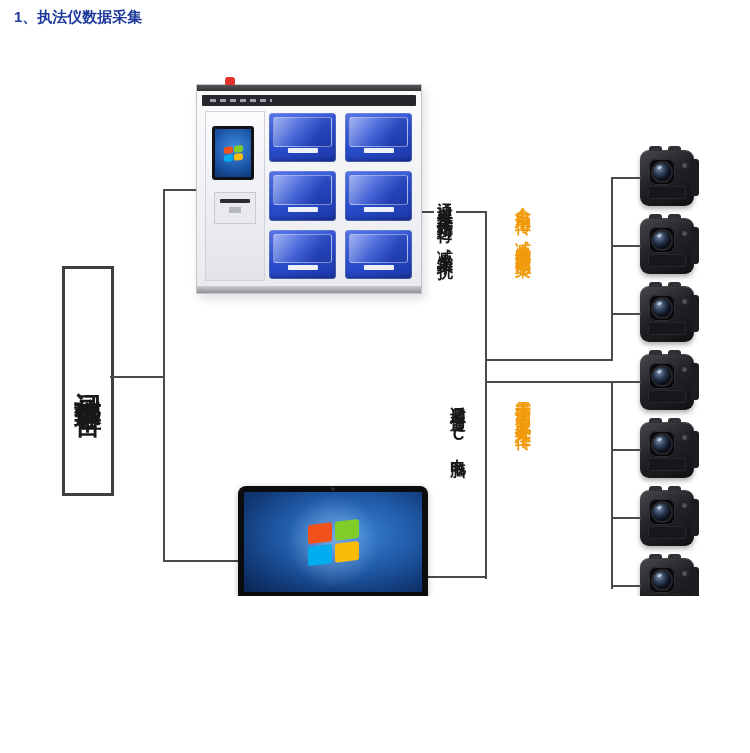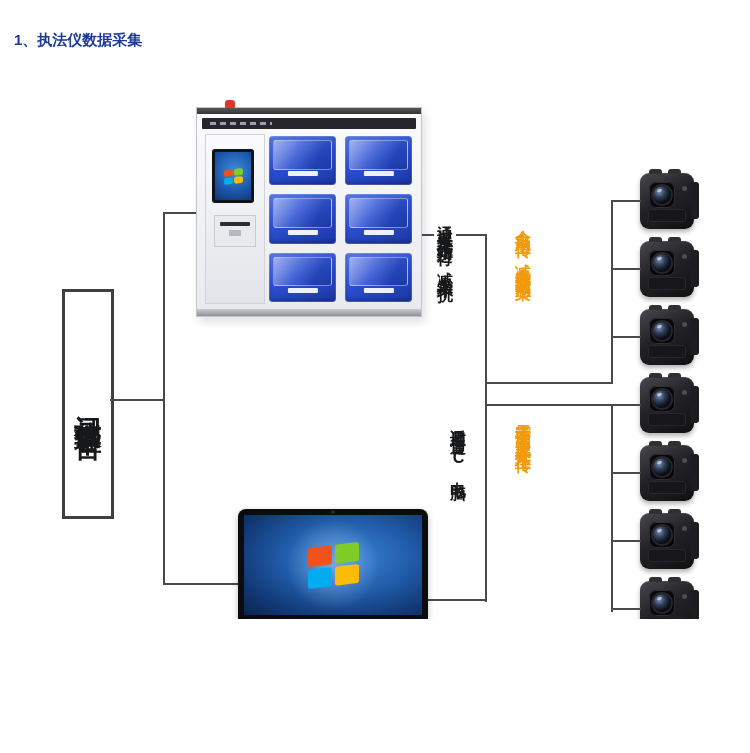--- a/index.html
+++ b/index.html
@@ -1,17 +1,17 @@
 <!DOCTYPE html>
 <html style="--title-blue: #1d3a9b; --accent-orange: #f09a0c; --footer-bg: #cfe5f4; --footer-text: #4b8fd0; --door-blue: #2a4ecf; --line-color: #4a4a4d;"><head>
 <meta charset="utf-8">
 <style>
   html,body{margin:0;padding:0;background:#fff;}
   #stage{position:relative;width:750px;height:596px;background:#fff;overflow:hidden;
-         font-family:"Liberation Sans",sans-serif;margin-top:23px;}
+         font-family:"Liberation Sans",sans-serif;}
 
   
   .line{position:absolute;background:var(--line-color,#4a4a4d);}
   .line.h{height:2px;}
   .line.v{width:2px;}
 
   
   #page-title{position:absolute;left:14px;top:8px;font-size:15px;font-weight:bold;
               color:var(--title-blue,#1d3a9b);}
   #footer-bar{position:absolute;left:0;right:0;top:721px;height:32px;

